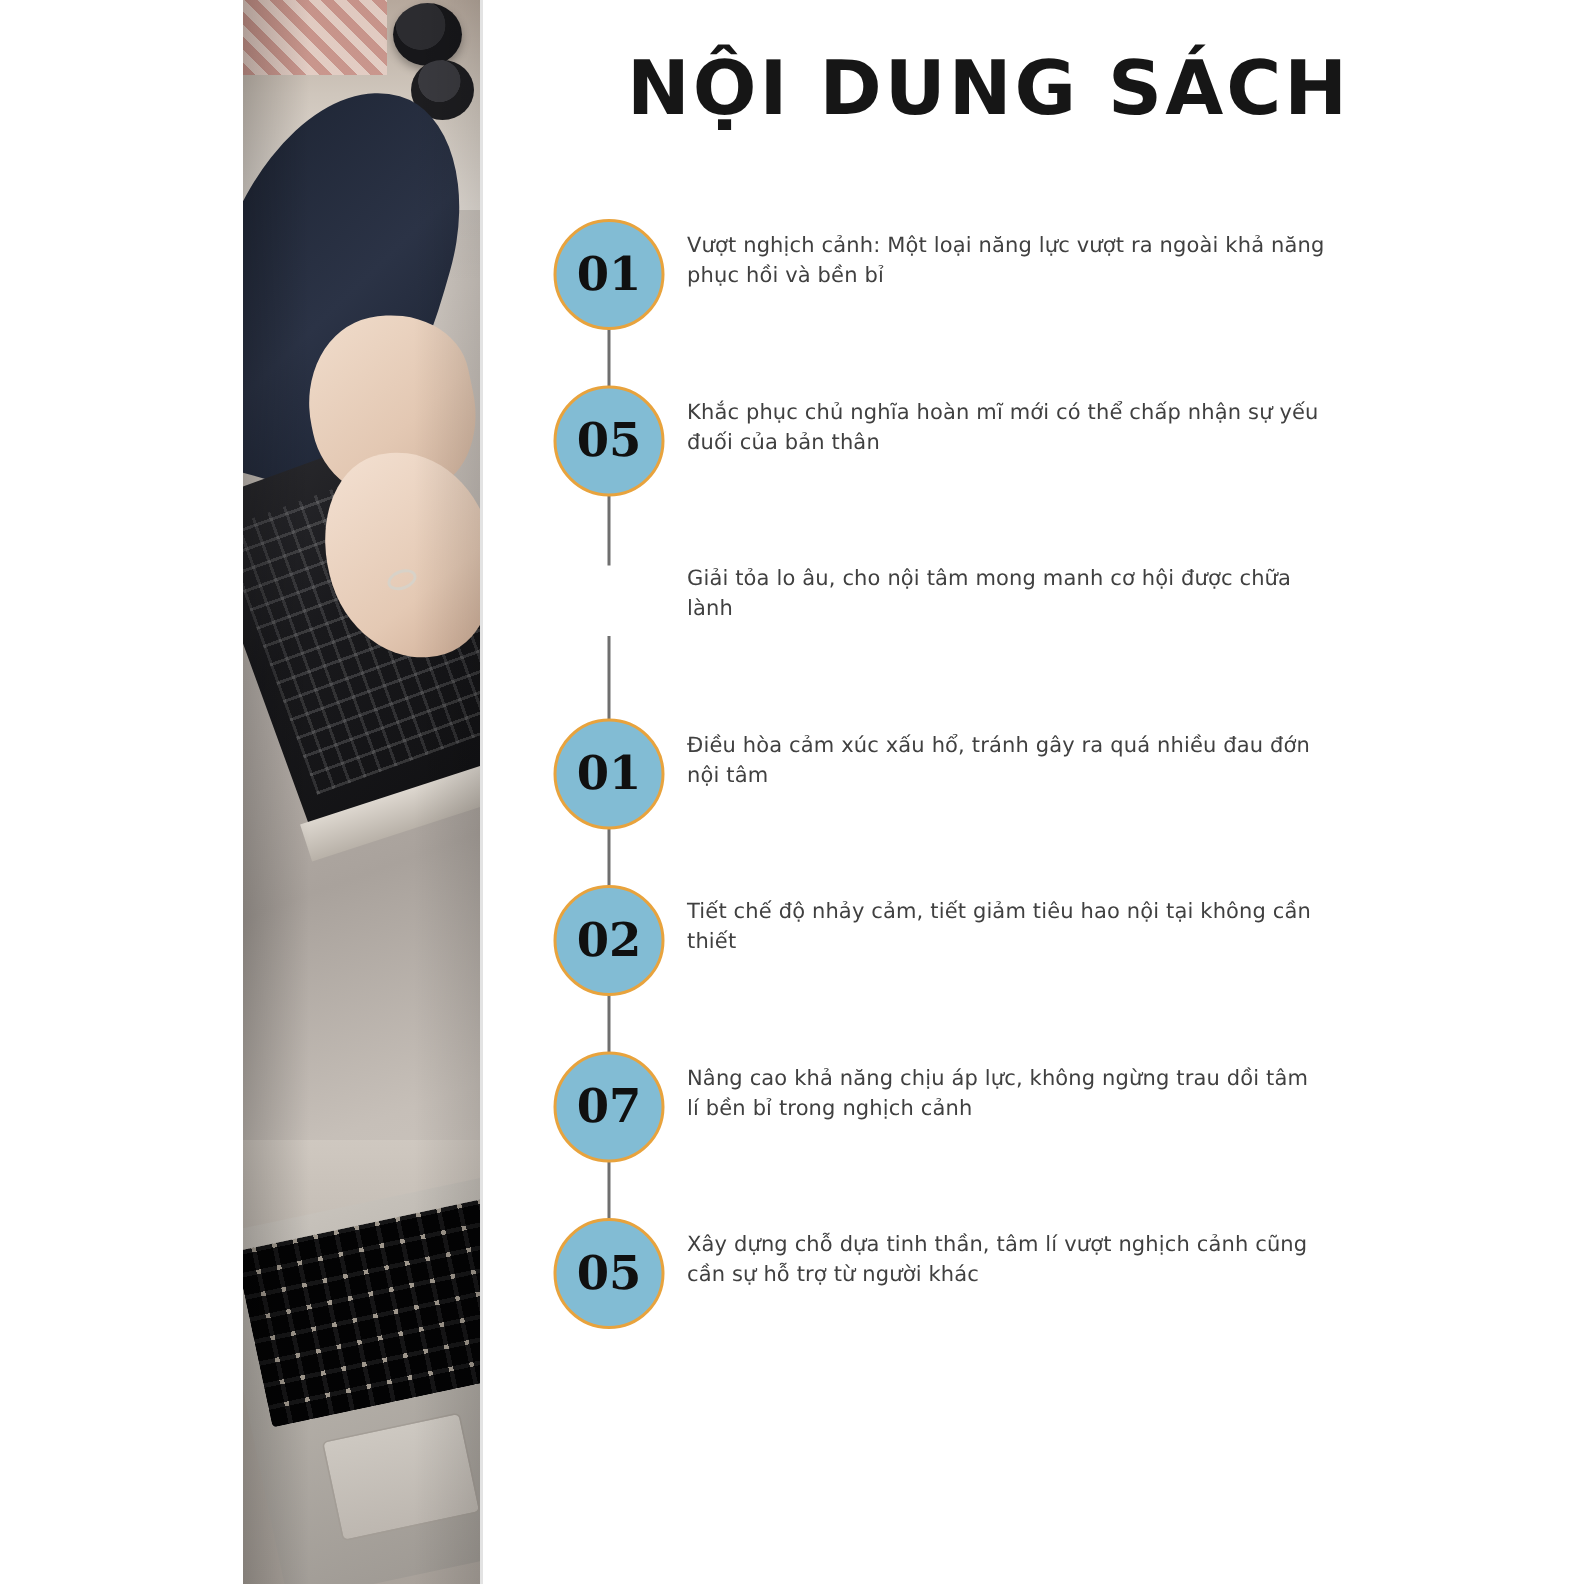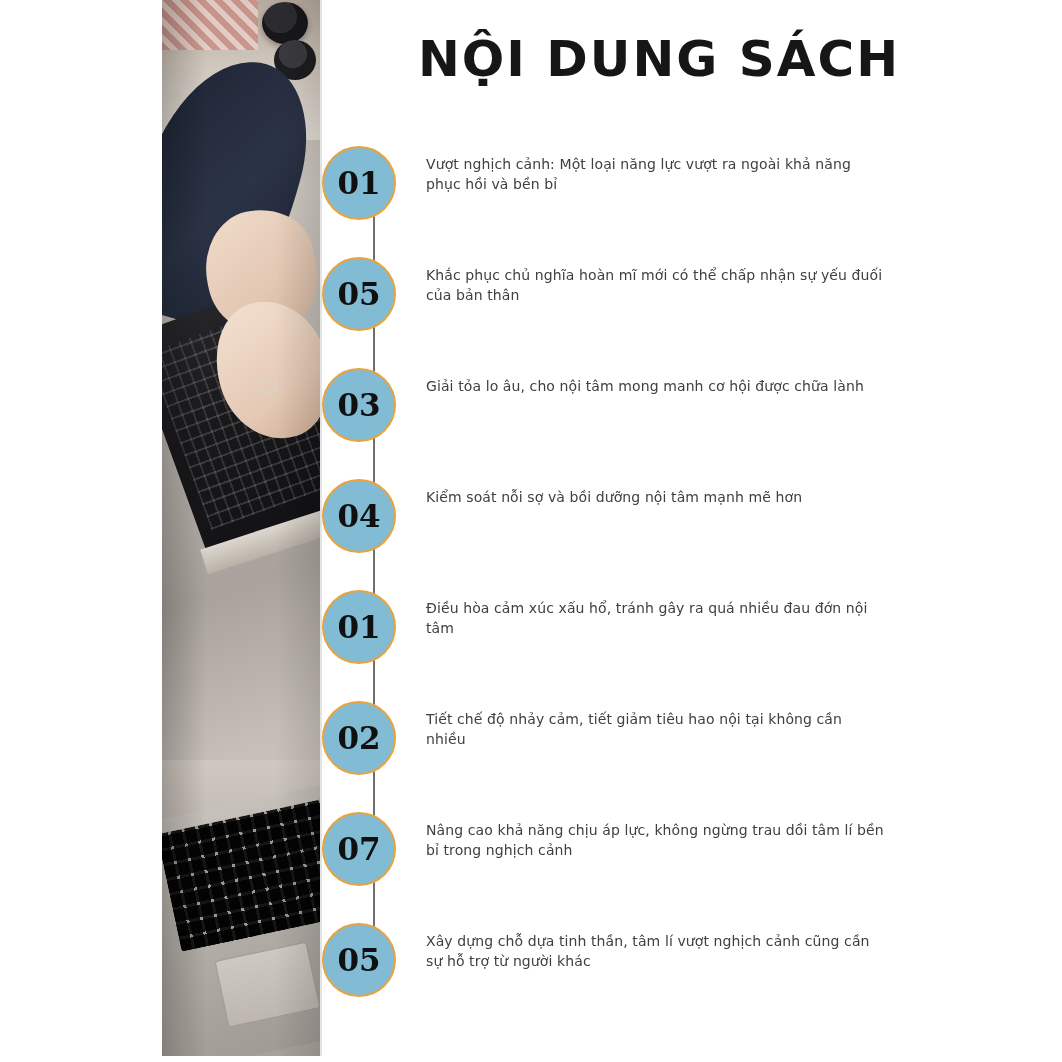--- a/index.html
+++ b/index.html
@@ -199,23 +199,24 @@
     position: relative;
     display: flex;
     align-items: flex-start;
     min-height: 111px;
   }
   .badge-wrap {
     position: relative;
     width: 104px;
     flex: 0 0 104px;
     display: flex;
-    justify-content: flex-start;
+    justify-content: center;
     align-items: flex-start;
     padding-top: 6px;
+    margin-left: 32px;
   }
   .connector {
     position: absolute;
     left: 50%;
     top: 62px;
     width: 2px;
     height: 64px;
     background: #6f6f6f;
     transform: translateX(-50%);
     z-index: 0;
@@ -297,47 +298,39 @@
         <div class="badge-wrap">
           <div class="connector"></div>
           <div class="badge">05</div>
         </div>
         <div class="item-text">Khắc phục chủ nghĩa hoàn mĩ mới có thể chấp nhận sự yếu đuối của bản thân</div>
       </div>
 
       <div class="item">
         <div class="badge-wrap">
           <div class="connector"></div>
-          <div class="badge">03</div>
         </div>
         <div class="item-text">Giải tỏa lo âu, cho nội tâm mong manh cơ hội được chữa lành</div>
       </div>
 
-      <div class="item">
-        <div class="badge-wrap">
-          <div class="connector"></div>
-          <div class="badge">04</div>
-        </div>
-        <div class="item-text">Kiểm soát nỗi sợ và bồi dưỡng nội tâm mạnh mẽ hơn</div>
-      </div>
 
       <div class="item">
         <div class="badge-wrap">
           <div class="connector"></div>
           <div class="badge">01</div>
         </div>
         <div class="item-text">Điều hòa cảm xúc xấu hổ, tránh gây ra quá nhiều đau đớn nội tâm</div>
       </div>
 
       <div class="item">
         <div class="badge-wrap">
           <div class="connector"></div>
           <div class="badge">02</div>
         </div>
-        <div class="item-text">Tiết chế độ nhảy cảm, tiết giảm tiêu hao nội tại không cần nhiều</div>
+        <div class="item-text">Tiết chế độ nhảy cảm, tiết giảm tiêu hao nội tại không cần thiết</div>
       </div>
 
       <div class="item">
         <div class="badge-wrap">
           <div class="connector"></div>
           <div class="badge">07</div>
         </div>
         <div class="item-text">Nâng cao khả năng chịu áp lực, không ngừng trau dồi tâm lí bền bỉ trong nghịch cảnh</div>
       </div>
 

